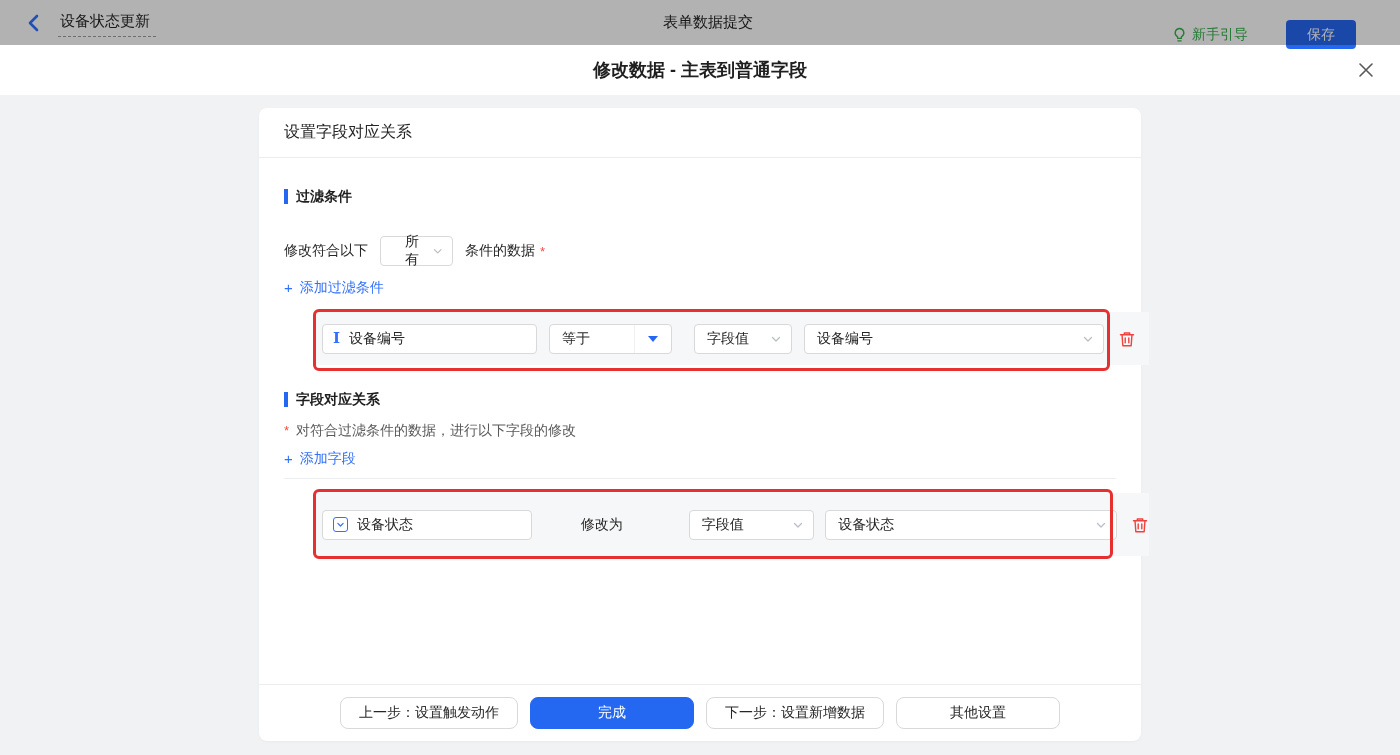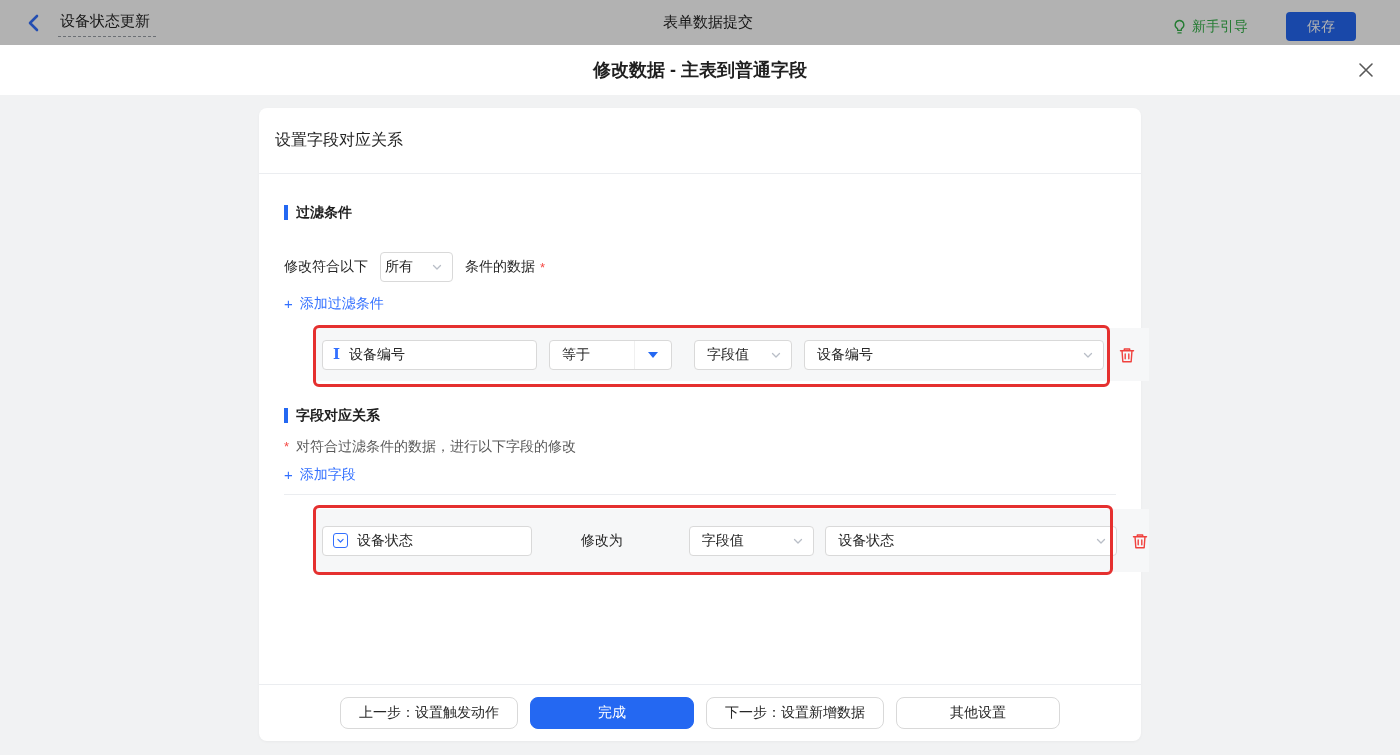--- a/index.html
+++ b/index.html
@@ -14,21 +14,21 @@
 
   
   .topbar {
     position:absolute; top:0; left:0; width:1400px; height:45px;
     background:#ffffff; display:flex; align-items:center;
   }
   .topbar-dim { position:absolute; top:0; left:0; width:1400px; height:45px; background:rgba(0,0,0,0.30); z-index:6; }
   .back-btn { display:flex; align-items:center; margin-left:26px; cursor:pointer; }
   .flow-title { margin-left:16px; font-size:15px; color:#262626; padding:3px 6px 5px 2px; border-bottom:1px dashed #9aa0a6; }
   .topbar-center { position:absolute; left:16px; right:0; text-align:center; font-size:15px; color:#1f1f1f; }
-  .topbar-right { position:absolute; right:0; top:4px; height:45px; display:flex; align-items:center; z-index:2; }
+  .topbar-right { position:absolute; right:0; top:12px; height:45px; display:flex; align-items:center; z-index:2; }
   .guide { display:flex; align-items:center; gap:5px; color:#36b24a; font-size:14px; margin-right:38px; cursor:pointer; }
   .save-btn {
     height:29px; padding:0 21px; margin-right:44px;
     background:#2468f2; color:#fff; font-size:14px;
     border:none; border-radius:4px; display:flex; align-items:center; cursor:pointer;
   }
 
   
   .modal { position:absolute; top:45px; left:0; width:1400px; height:710px; background:#f1f2f3; }
   .modal-header {
@@ -39,34 +39,34 @@
   .modal-close { position:absolute; right:24px; top:15px; width:20px; height:20px; cursor:pointer; color:#595959; }
 
   
   .card {
     width:882px; height:633px; margin:13px auto 0 auto;
     background:#fff; border-radius:8px;
     box-shadow:0 1px 3px rgba(0,0,0,0.04);
     display:flex; flex-direction:column;
   }
   .card-header {
-    height:66px; padding:0 16px; display:flex; align-items:center;
+    height:50px; padding:0 25px; display:flex; align-items:center;
     font-size:16px; color:#262626; border-bottom:1px solid #ebedf0;
   }
   .card-body { flex:1; padding:0 25px; position:relative; }
 
   .section-title {
     margin-top:31px; display:flex; align-items:center;
     font-size:14px; font-weight:bold; color:#1f1f1f; line-height:15px;
   }
   .blue-bar { width:4px; height:15px; background:#2468f2; margin-right:8px; display:inline-block; }
 
   .match-line { margin-top:32px; display:flex; align-items:center; font-size:14px; color:#262626; }
   .mini-select {
-    width:73px; height:30px; margin:0 12px; padding:0 9px 0 4px;
+    width:73px; height:30px; margin:0 12px; padding:0 9px 0 24px;
     border:1px solid #d9d9d9; border-radius:4px; background:#fff;
     display:flex; align-items:center; justify-content:space-between;
     font-size:14px; color:#262626; cursor:pointer;
   }
   .req { color:#f54a45; margin-left:5px; font-size:13px; }
 
   .add-link { margin-top:13px; display:flex; align-items:center; gap:7px; font-size:14px; color:#3370ff; cursor:pointer; width:fit-content; }
   .plus { font-size:15px; line-height:14px; }
 
   

